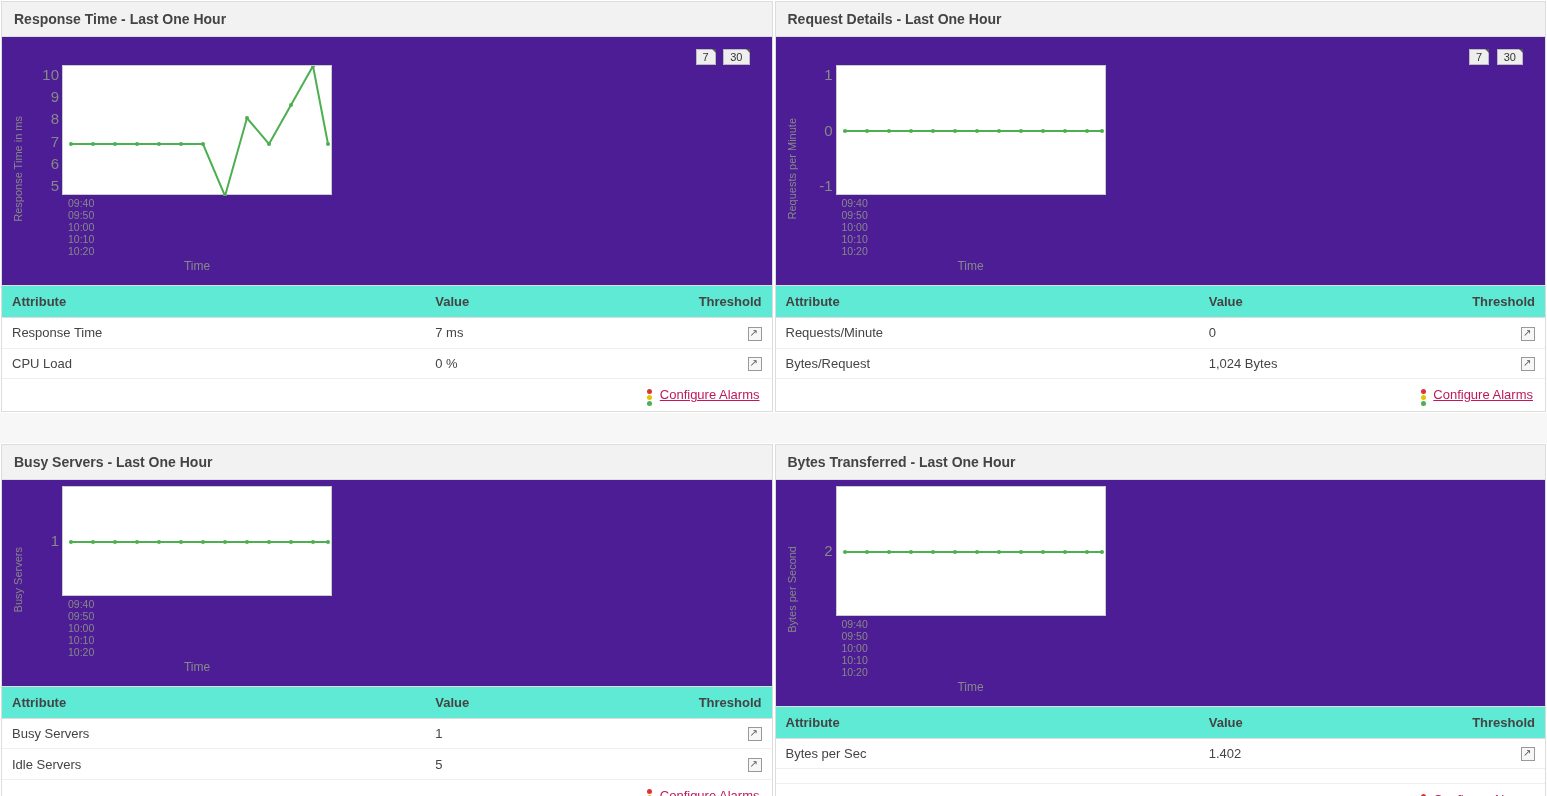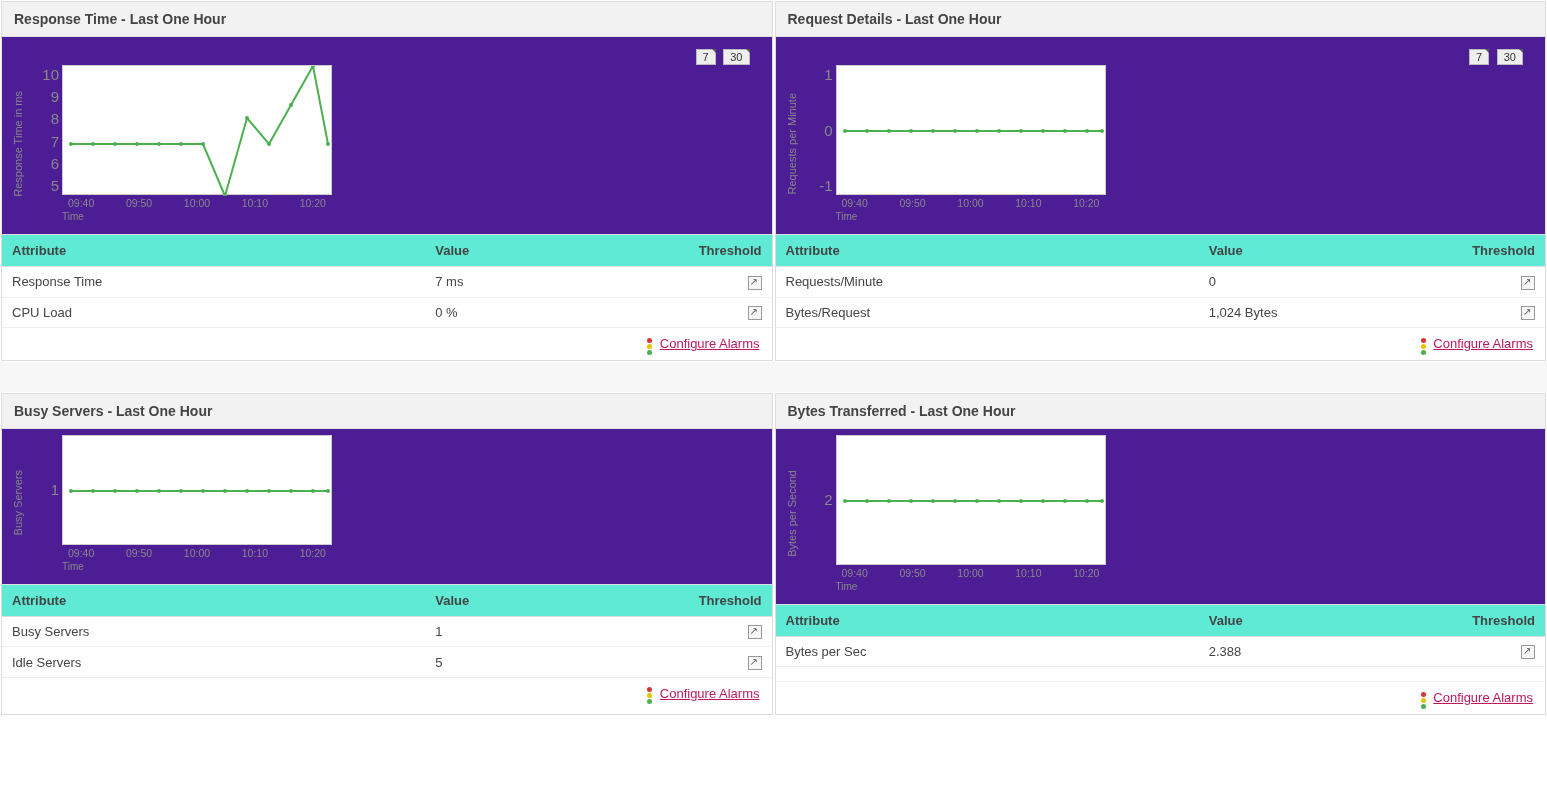--- a/index.html
+++ b/index.html
@@ -7,22 +7,22 @@
   .grid { display: grid; grid-template-columns: 1fr 1fr; gap: 0px; }
   .panel { border: 1px solid #ddd; margin: 1px; }
   .panel-header { background: #f2f2f2; border-bottom: 1px solid #ddd; padding: 9px 12px; font-weight: 600; color: #444; font-size: 14px; }
   .chart-area { padding: 6px 10px 12px 10px; position: relative; background:#4c1d95; }
   .range-buttons { text-align: right; padding: 6px 12px 0 0; }
   .range-btn { display:inline-block; background:#eee; border:1px solid #bbb; padding:1px 6px; font-size:11px; margin-left:4px; cursor:pointer; position:relative; }
   .range-btn::after { content:""; position:absolute; right:-1px; top:-1px; border-left:4px solid transparent; border-bottom:4px solid transparent; border-top:4px solid #555; }
   .chart-wrap { display:flex; align-items:center; }
   .ylabel { writing-mode: vertical-rl; transform: rotate(180deg); font-size:11px; color:#888; margin-right:4px; text-align:center; }
   .plot { border:1px solid #ccc; background:#fff; position:relative; }
-  .xtime-ticks { display:flex; justify-content:space-between; font-size:10.5px; color:#888; padding: 2px 6px 0 6px; }
-  .xlabel { font-size:10px; color:#888; margin-top:2px; }
+  .xtime-ticks { display:flex; justify-content:space-between; font-size:10.5px; color:#888; padding: 2px 6px 0 6px; flex-direction: column; }
+  .xlabel { text-align:center; font-size:12px; color:#888; margin-top:2px; }
   .yticks { position:absolute; left:-30px; top:0; height:100%; display:flex; flex-direction:column; justify-content:space-between; font-size:15px; color:#888; align-items:flex-end; width:26px; }
   .plot-inner { padding-left:34px; }
   table.attr { width:100%; border-collapse:collapse; }
   table.attr th { text-align:left; background:#5eead4; border-top:1px solid #ddd; border-bottom:1px solid #ddd; padding:8px 10px; font-weight:600; color:#444; }
   table.attr th.threshold, table.attr td.threshold { text-align:right; }
   table.attr td { padding:7px 10px; border-bottom:1px solid #eee; color:#444; }
   .thresh-icon { display:inline-block; width:14px; height:14px; border:1px solid #999; background:#f7f7f7; position:relative; cursor:pointer; vertical-align:middle; }
   .thresh-icon::before { content:"↗"; font-size:10px; color:#555; position:absolute; left:1px; top:-1px; }
   .config-row { text-align:right; padding:8px 12px; }
   .config-link { color:#be185d; text-decoration:underline; font-size:13px; cursor:pointer; }
@@ -283,21 +283,21 @@
     </div>
     <table class="attr">
       <tbody>
           <tr>
             <th style="width:55%">Attribute</th>
             <th style="width:30%">Value</th>
             <th class="threshold">Threshold</th>
           </tr>
       <tr>
             <td>Bytes per Sec</td>
-            <td>2.388</td>
+            <td>1.402</td>
             <td class="threshold"><span class="thresh-icon"></span></td>
           </tr>
       <tr>
             <td></td>
             <td></td>
             <td class="threshold"></td>
           </tr>
     </tbody>
       </table>
     <div class="config-row"><span class="traffic-icon"><span class="dot red"></span><span class="dot yellow"></span><span class="dot green"></span></span><a class="config-link">Configure Alarms</a></div>

